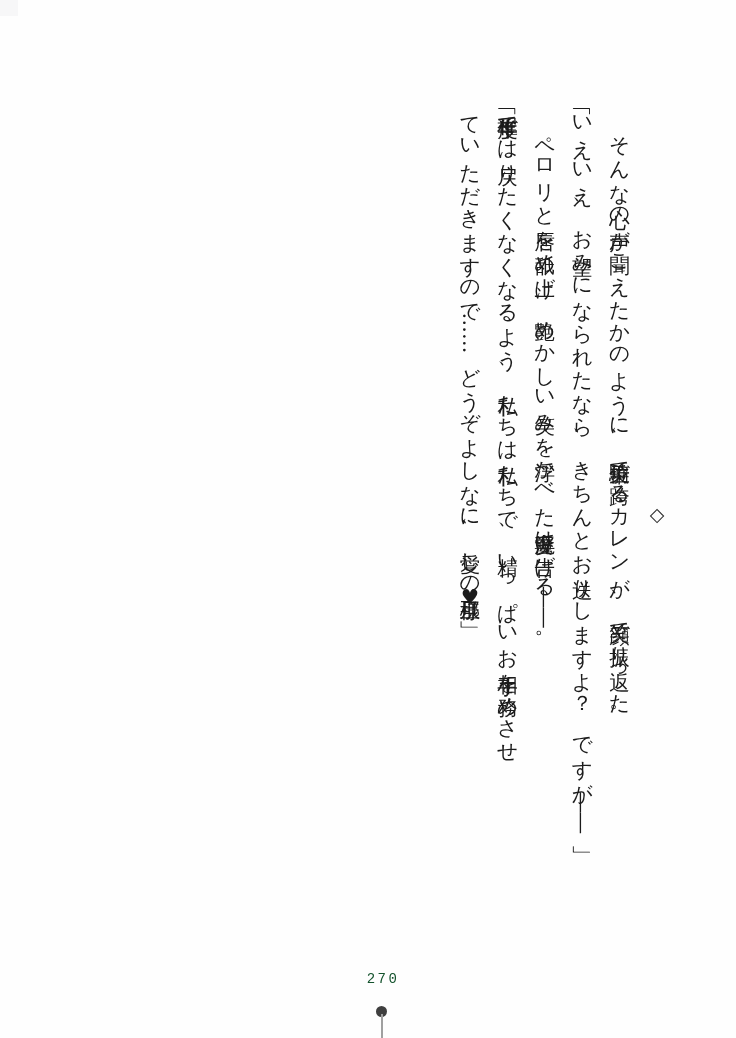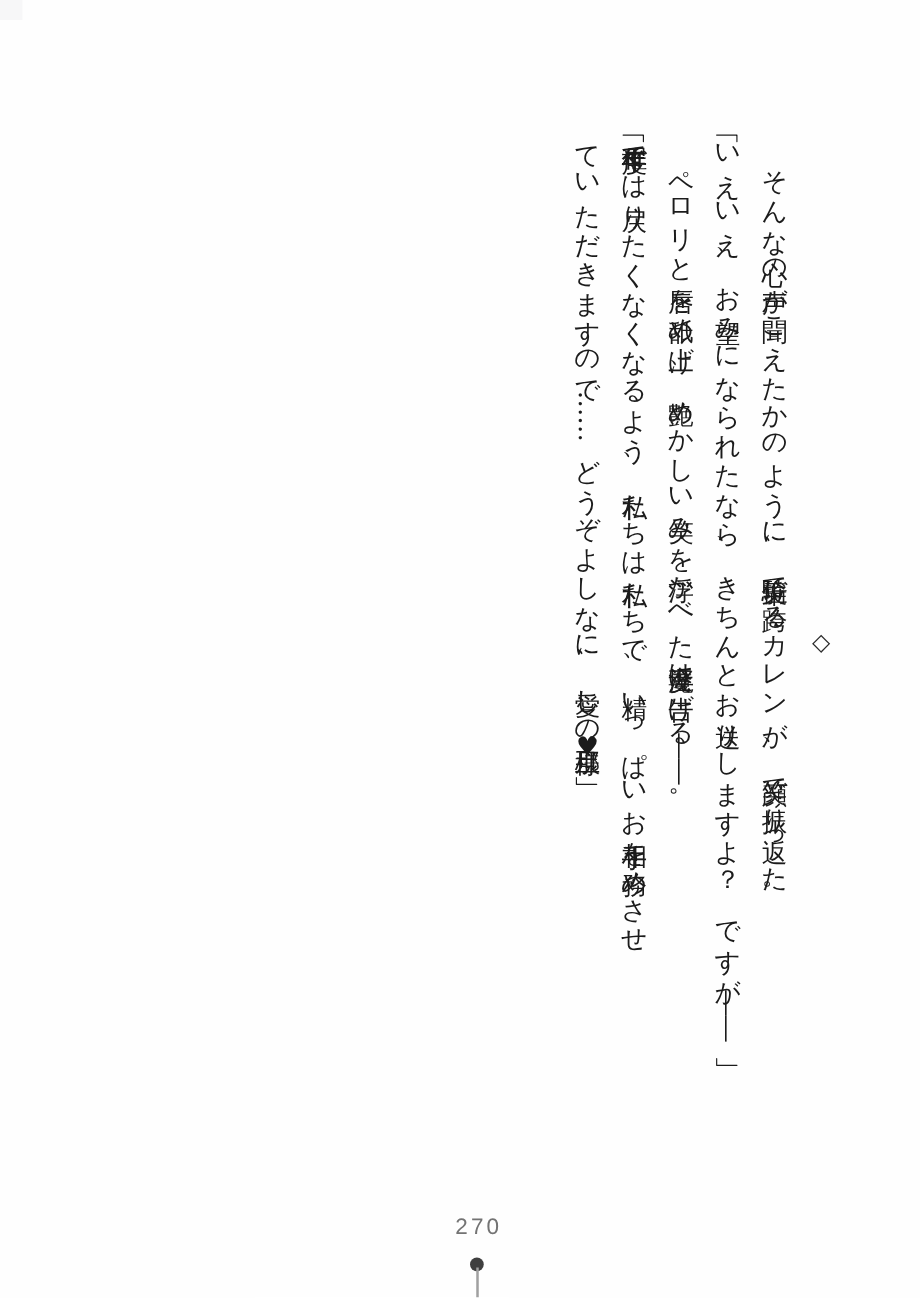--- a/index.html
+++ b/index.html
@@ -55,24 +55,24 @@
     color: #2a2a2a;
   }
 
   
   .page-number {
     position: absolute;
     left: 351px;
     top: 971px;
     width: 64px;
     text-align: center;
-    font-family: Liberation Sans, sans-serif;
-    font-size: 18px;
+    font-family: Liberation Mono, monospace;
+    font-size: 14px;
     letter-spacing: 2.5px;
-    color: #737373;
+    color: #14532d;
   }
 
   .fold-mark-dot {
     position: absolute;
     left: 376px;
     top: 1006px;
     width: 11px;
     height: 11px;
     border-radius: 50%;
     background: #3f3f3f;

